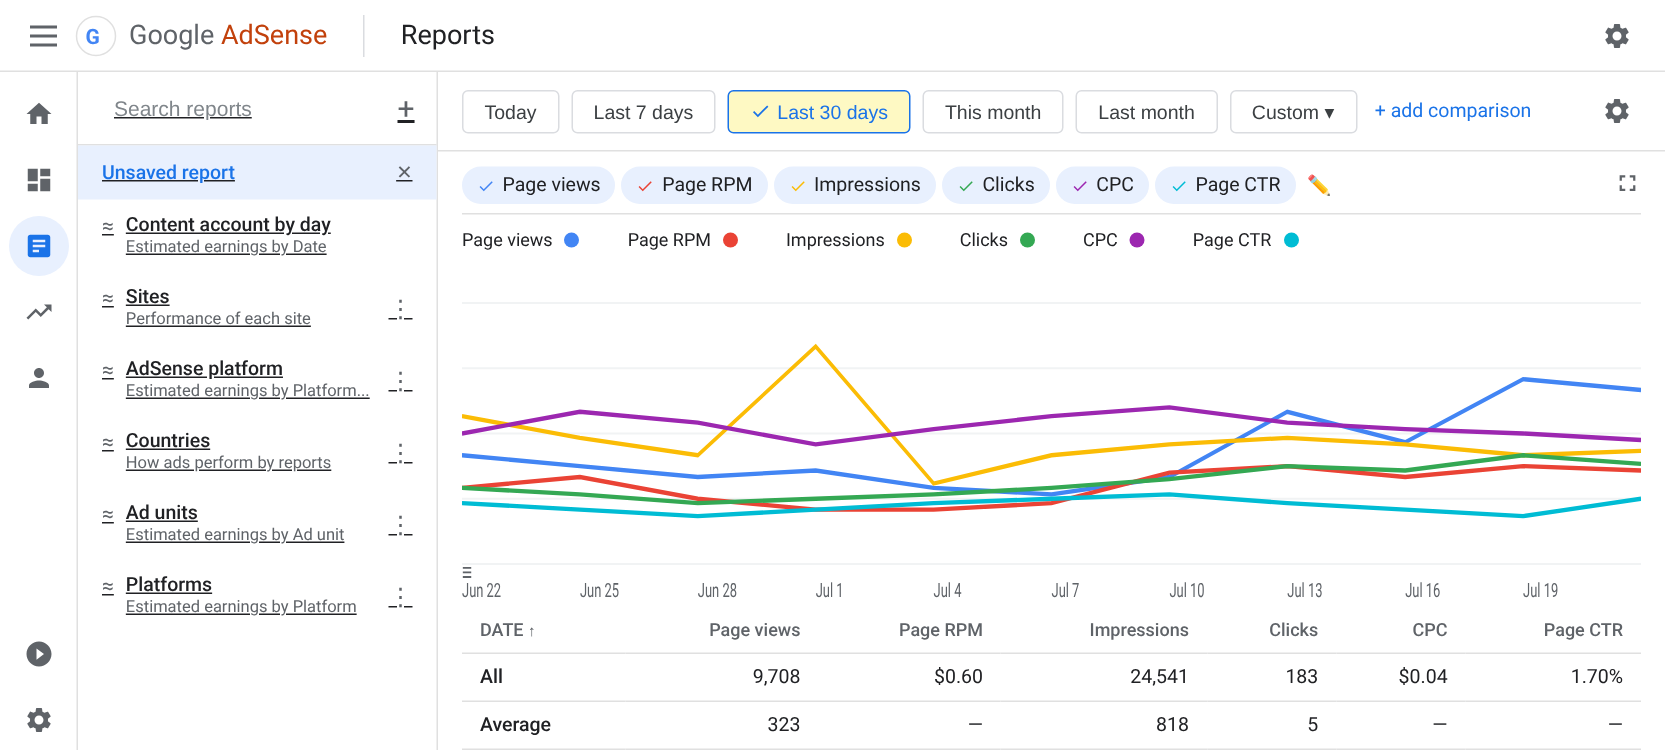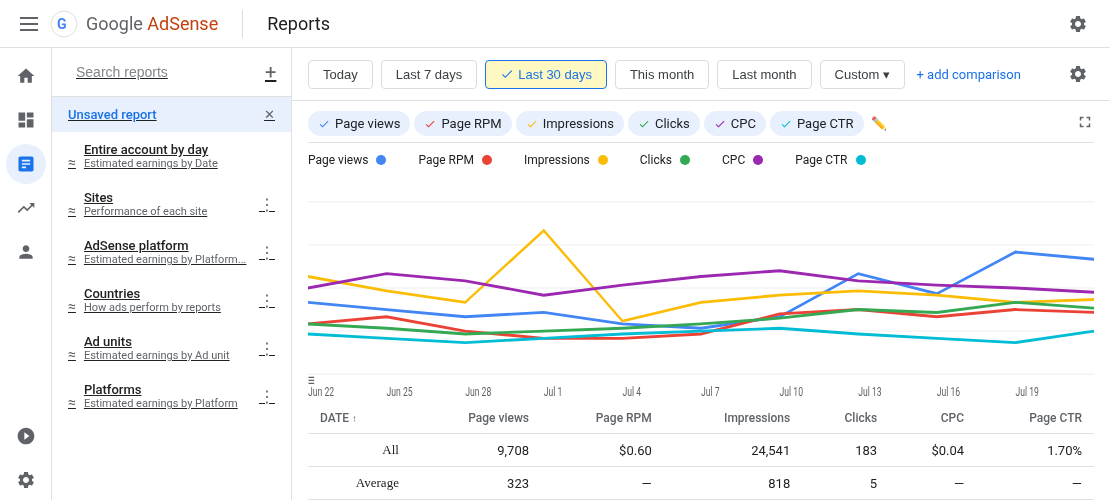--- a/index.html
+++ b/index.html
@@ -27,21 +27,21 @@
     
     
     .reports-sidebar { width: 240px; border-right: 1px solid #e0e0e0; background: #fff; display: flex; flex-direction: column; text-decoration: underline; }
     .search-bar { display: flex; align-items: center; padding: 12px 16px; gap: 8px; border-bottom: 1px solid #e0e0e0; }
     .search-bar input { border: none; outline: none; font-size: 14px; color: #202124; flex: 1; background: transparent; }
     .search-bar input::placeholder { color: #80868b; }
     .add-icon { cursor: pointer; color: #5f6368; font-size: 20px; }
     
     .report-item { padding: 10px 16px; cursor: pointer; display: flex; align-items: center; justify-content: space-between; }
     .report-item.active { background: #e8f0fe; }
-    .report-item-left { display: flex; align-items: flex-end; gap: 8px; flex: 1; }
+    .report-item-left { display: flex; align-items: flex-start; gap: 8px; flex: 1; }
     .report-item-title { font-size: 13px; font-weight: 500; }
     .report-item.active .report-item-title { color: #1a73e8; }
     .report-item-sub { font-size: 11px; color: #5f6368; }
     .more-icon { color: #5f6368; font-size: 16px; cursor: pointer; }
     .close-icon { color: #5f6368; cursor: pointer; }
     
     
     .main-content { flex: 1; display: flex; flex-direction: column; overflow: hidden; }
     
     
@@ -67,21 +67,21 @@
     .legend-item { display: flex; align-items: center; gap: 8px; font-size: 12px; }
     
     
     .chart-container { flex: 1; position: relative; min-height: 120px; }
     
     
     .data-table { width: 100%; border-collapse: collapse; font-size: 13px; }
     .data-table th { text-align: right; padding: 8px 12px; color: #5f6368; font-weight: 500; border-bottom: 1px solid #e0e0e0; font-size: 12px; }
     .data-table th:first-child { text-align: left; }
     .data-table td { text-align: right; padding: 8px 12px; border-bottom: 1px solid #e0e0e0; }
-    .data-table td:first-child { text-align: right; font-weight: 500; font-family: Liberation Serif, serif; }
+    .data-table td:first-child { text-align: left; font-weight: 500; }
     .sort-icon { font-size: 10px; }
   </style>
 </head>
 <body>
 
 <div class="header">
   <div class="header-logo">
     <div class="hamburger">
       <span></span>
         <span></span>
@@ -158,21 +158,21 @@
       <div class="report-item-left">
         <span class="report-item-title" style="color:#1a73e8;">Unsaved report</span>
       </div>
       <span class="close-icon">✕</span>
     </div>
 
     <div class="report-item">
       <div class="report-item-left">
         <span style="font-size:14px;color:#5f6368;">≈</span>
         <div>
-          <div class="report-item-title">Entire account by day</div>
+          <div class="report-item-title">Content account by day</div>
           <div class="report-item-sub">Estimated earnings by Date</div>
         </div>
       </div>
     </div>
 
     <div class="report-item">
       <div class="report-item-left">
         <span style="font-size:14px;color:#5f6368;">≈</span>
         <div>
           <div class="report-item-title">Sites</div>

